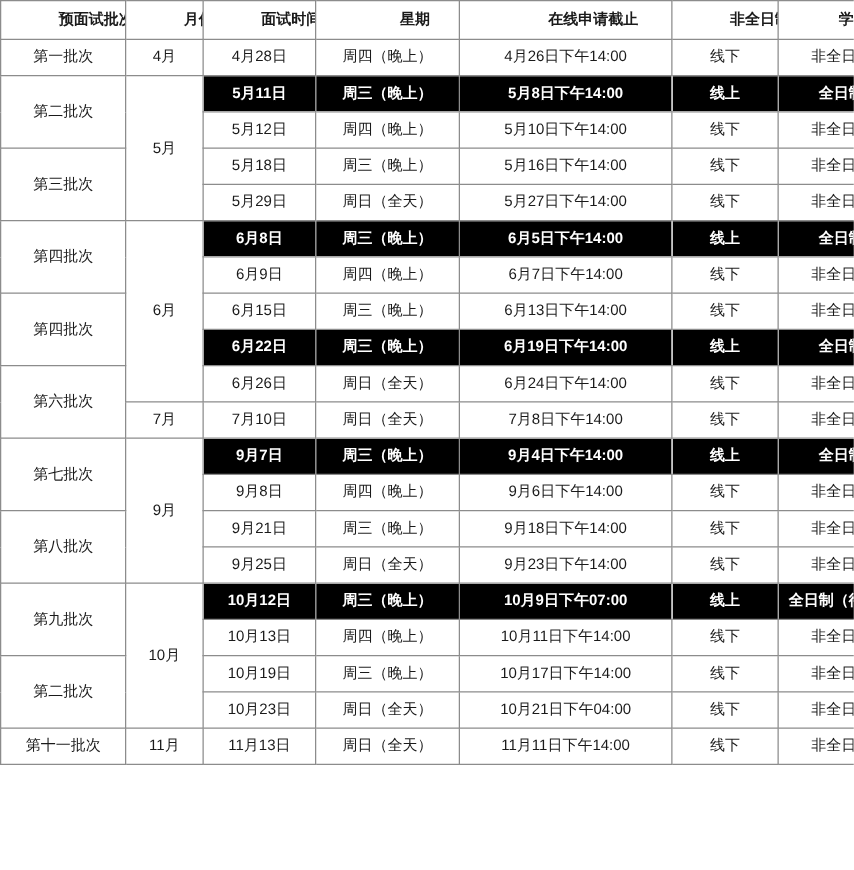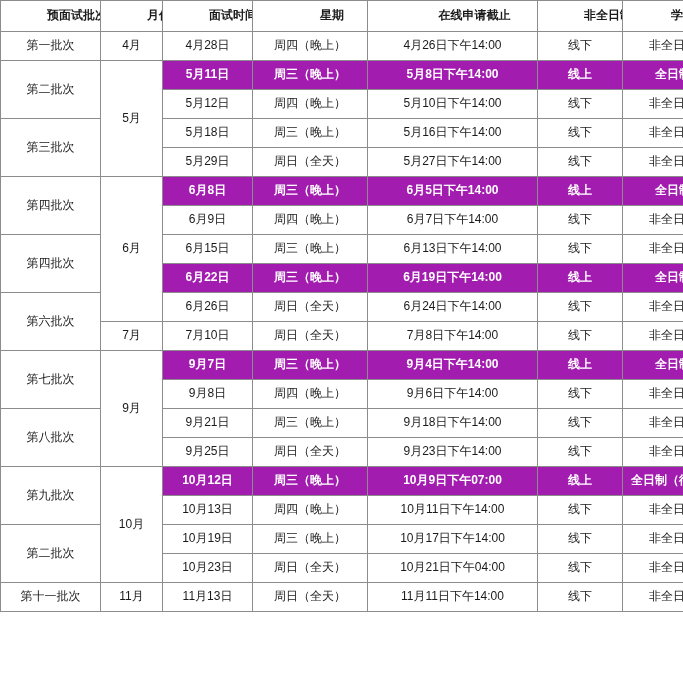--- a/index.html
+++ b/index.html
@@ -39,21 +39,21 @@
     white-space: nowrap;
     overflow: hidden;
   }
   table.schedule thead th {
     font-weight: bold;
     height: 30px;
     background: #ffffff;
     padding-left: 46px;
   }
   td.hl, th.hl {
-    background: #a21caf;
+    background: #000000;
     color: #ffffff;
     font-weight: bold;
   }
   td.batch {
     font-weight: normal;
     margin-left: 25px;
   }
 </style>
 </head>
 <body>

